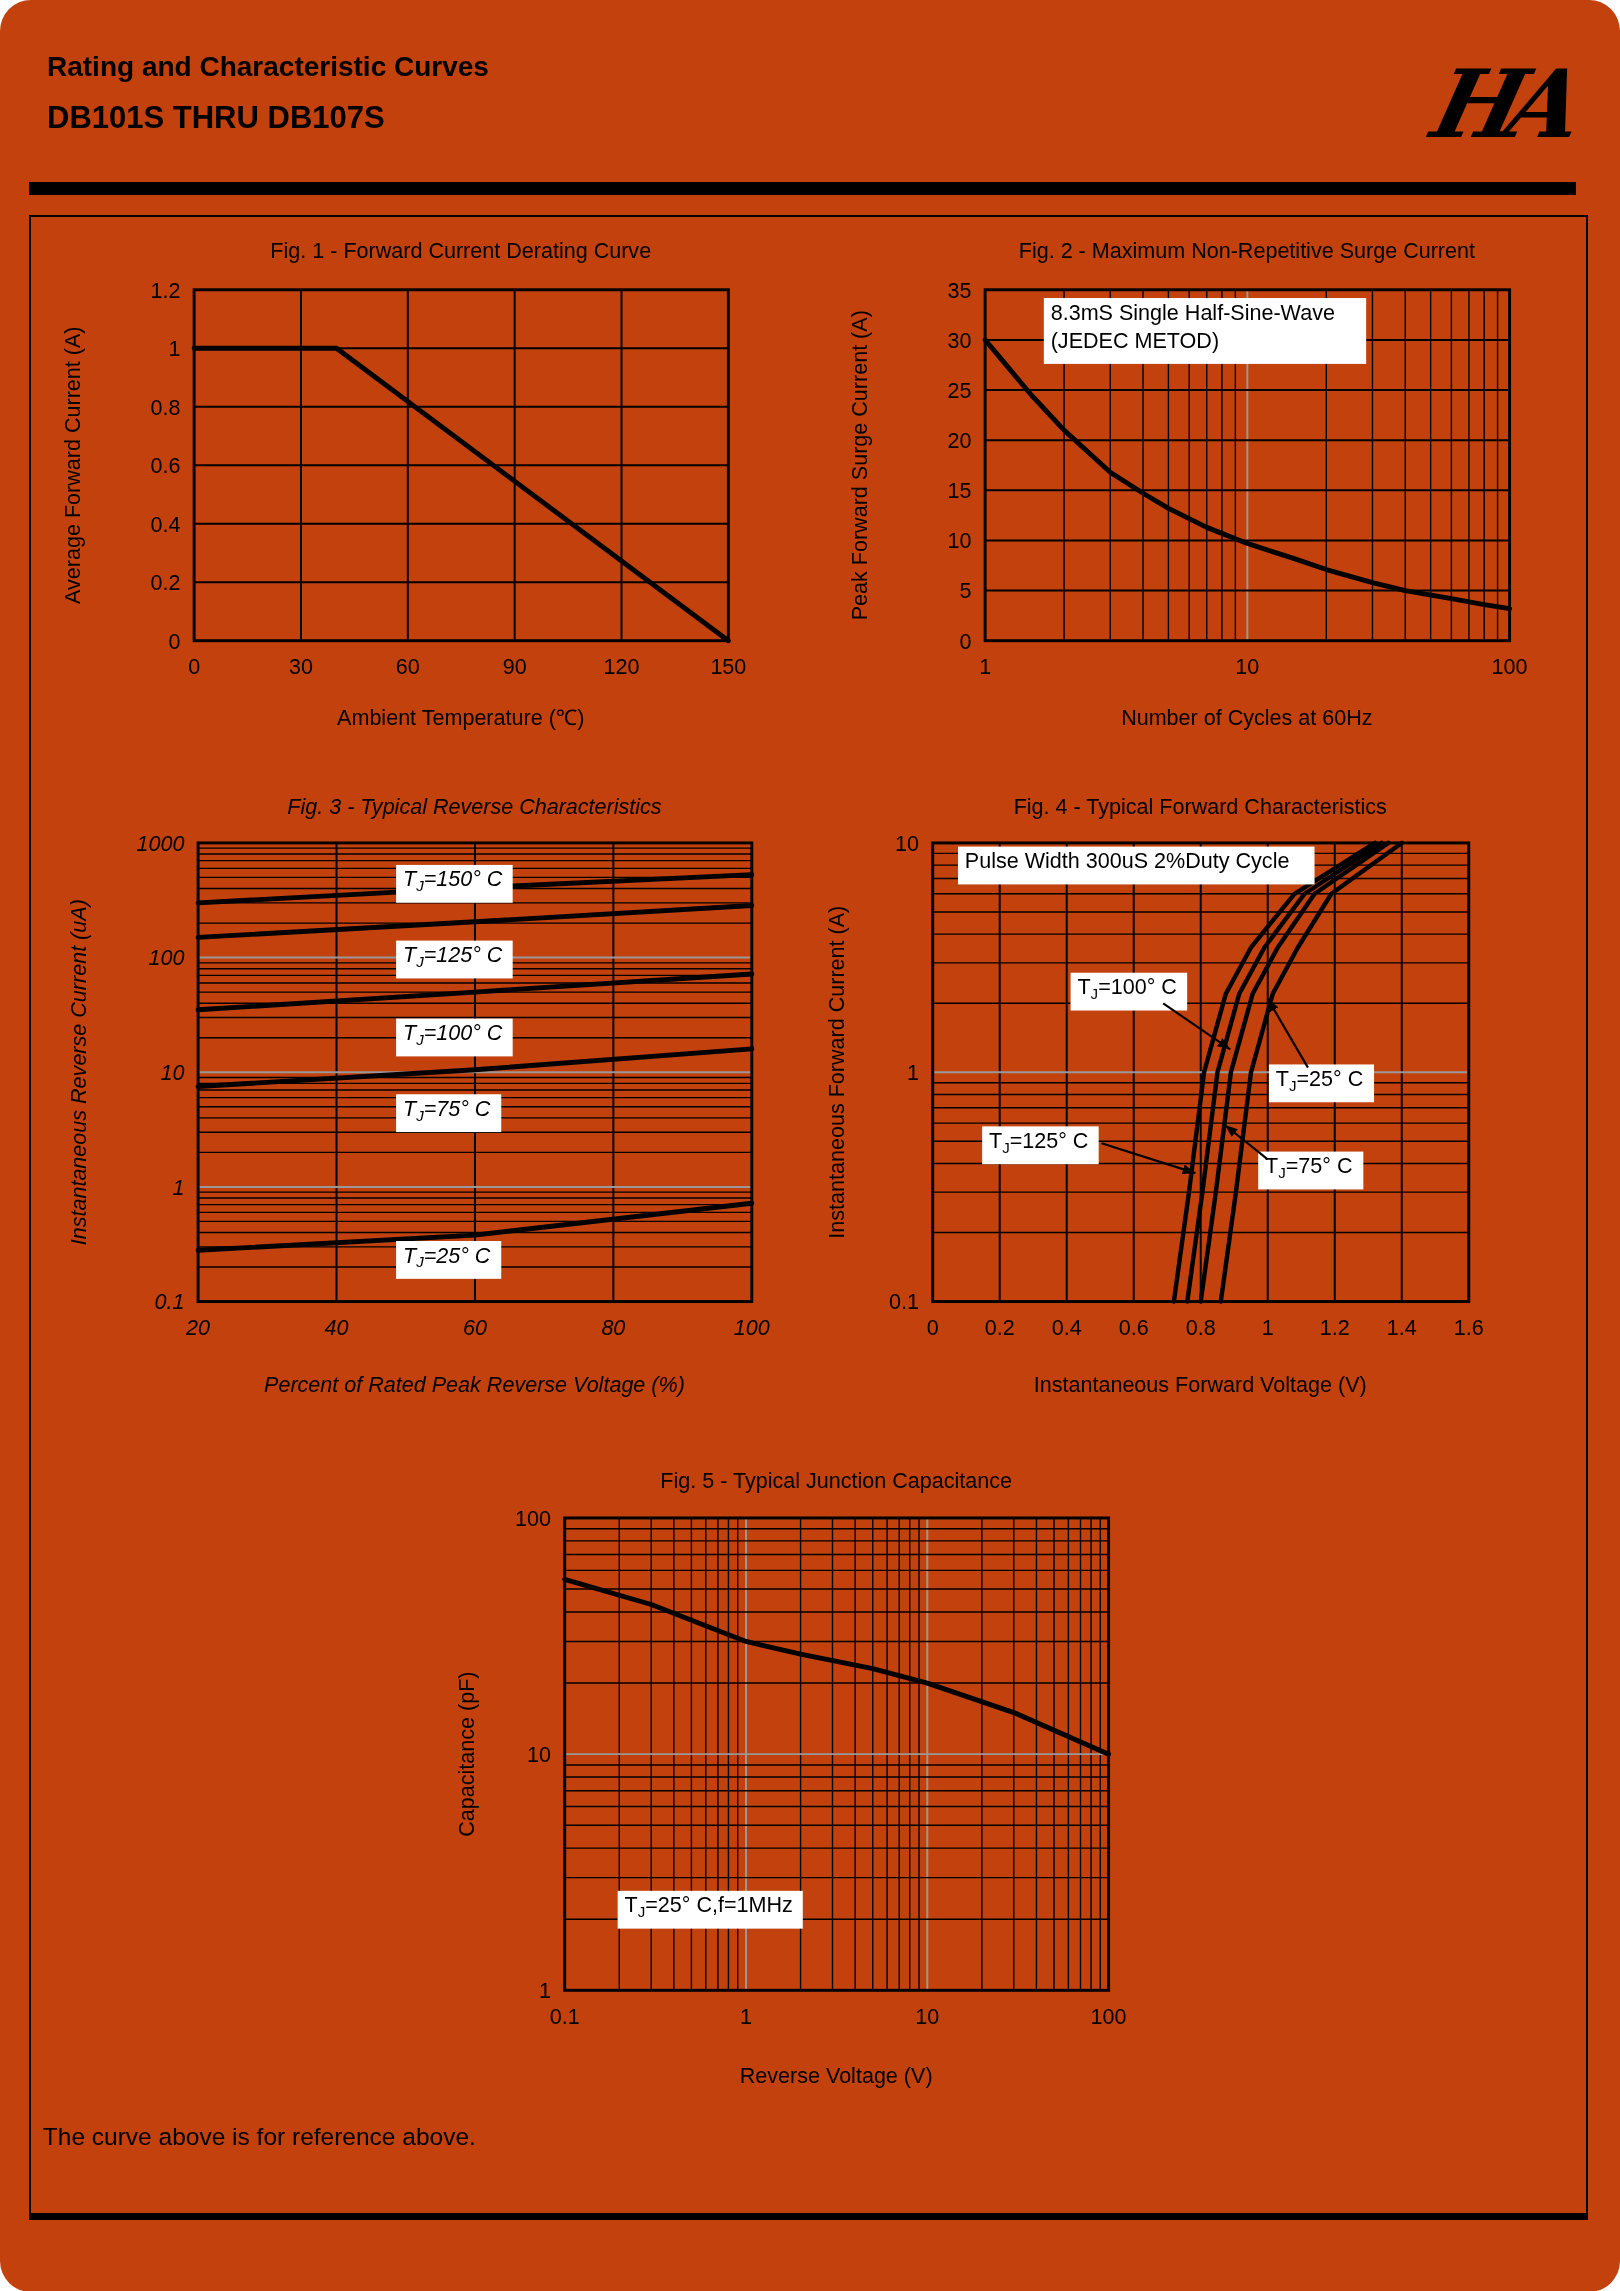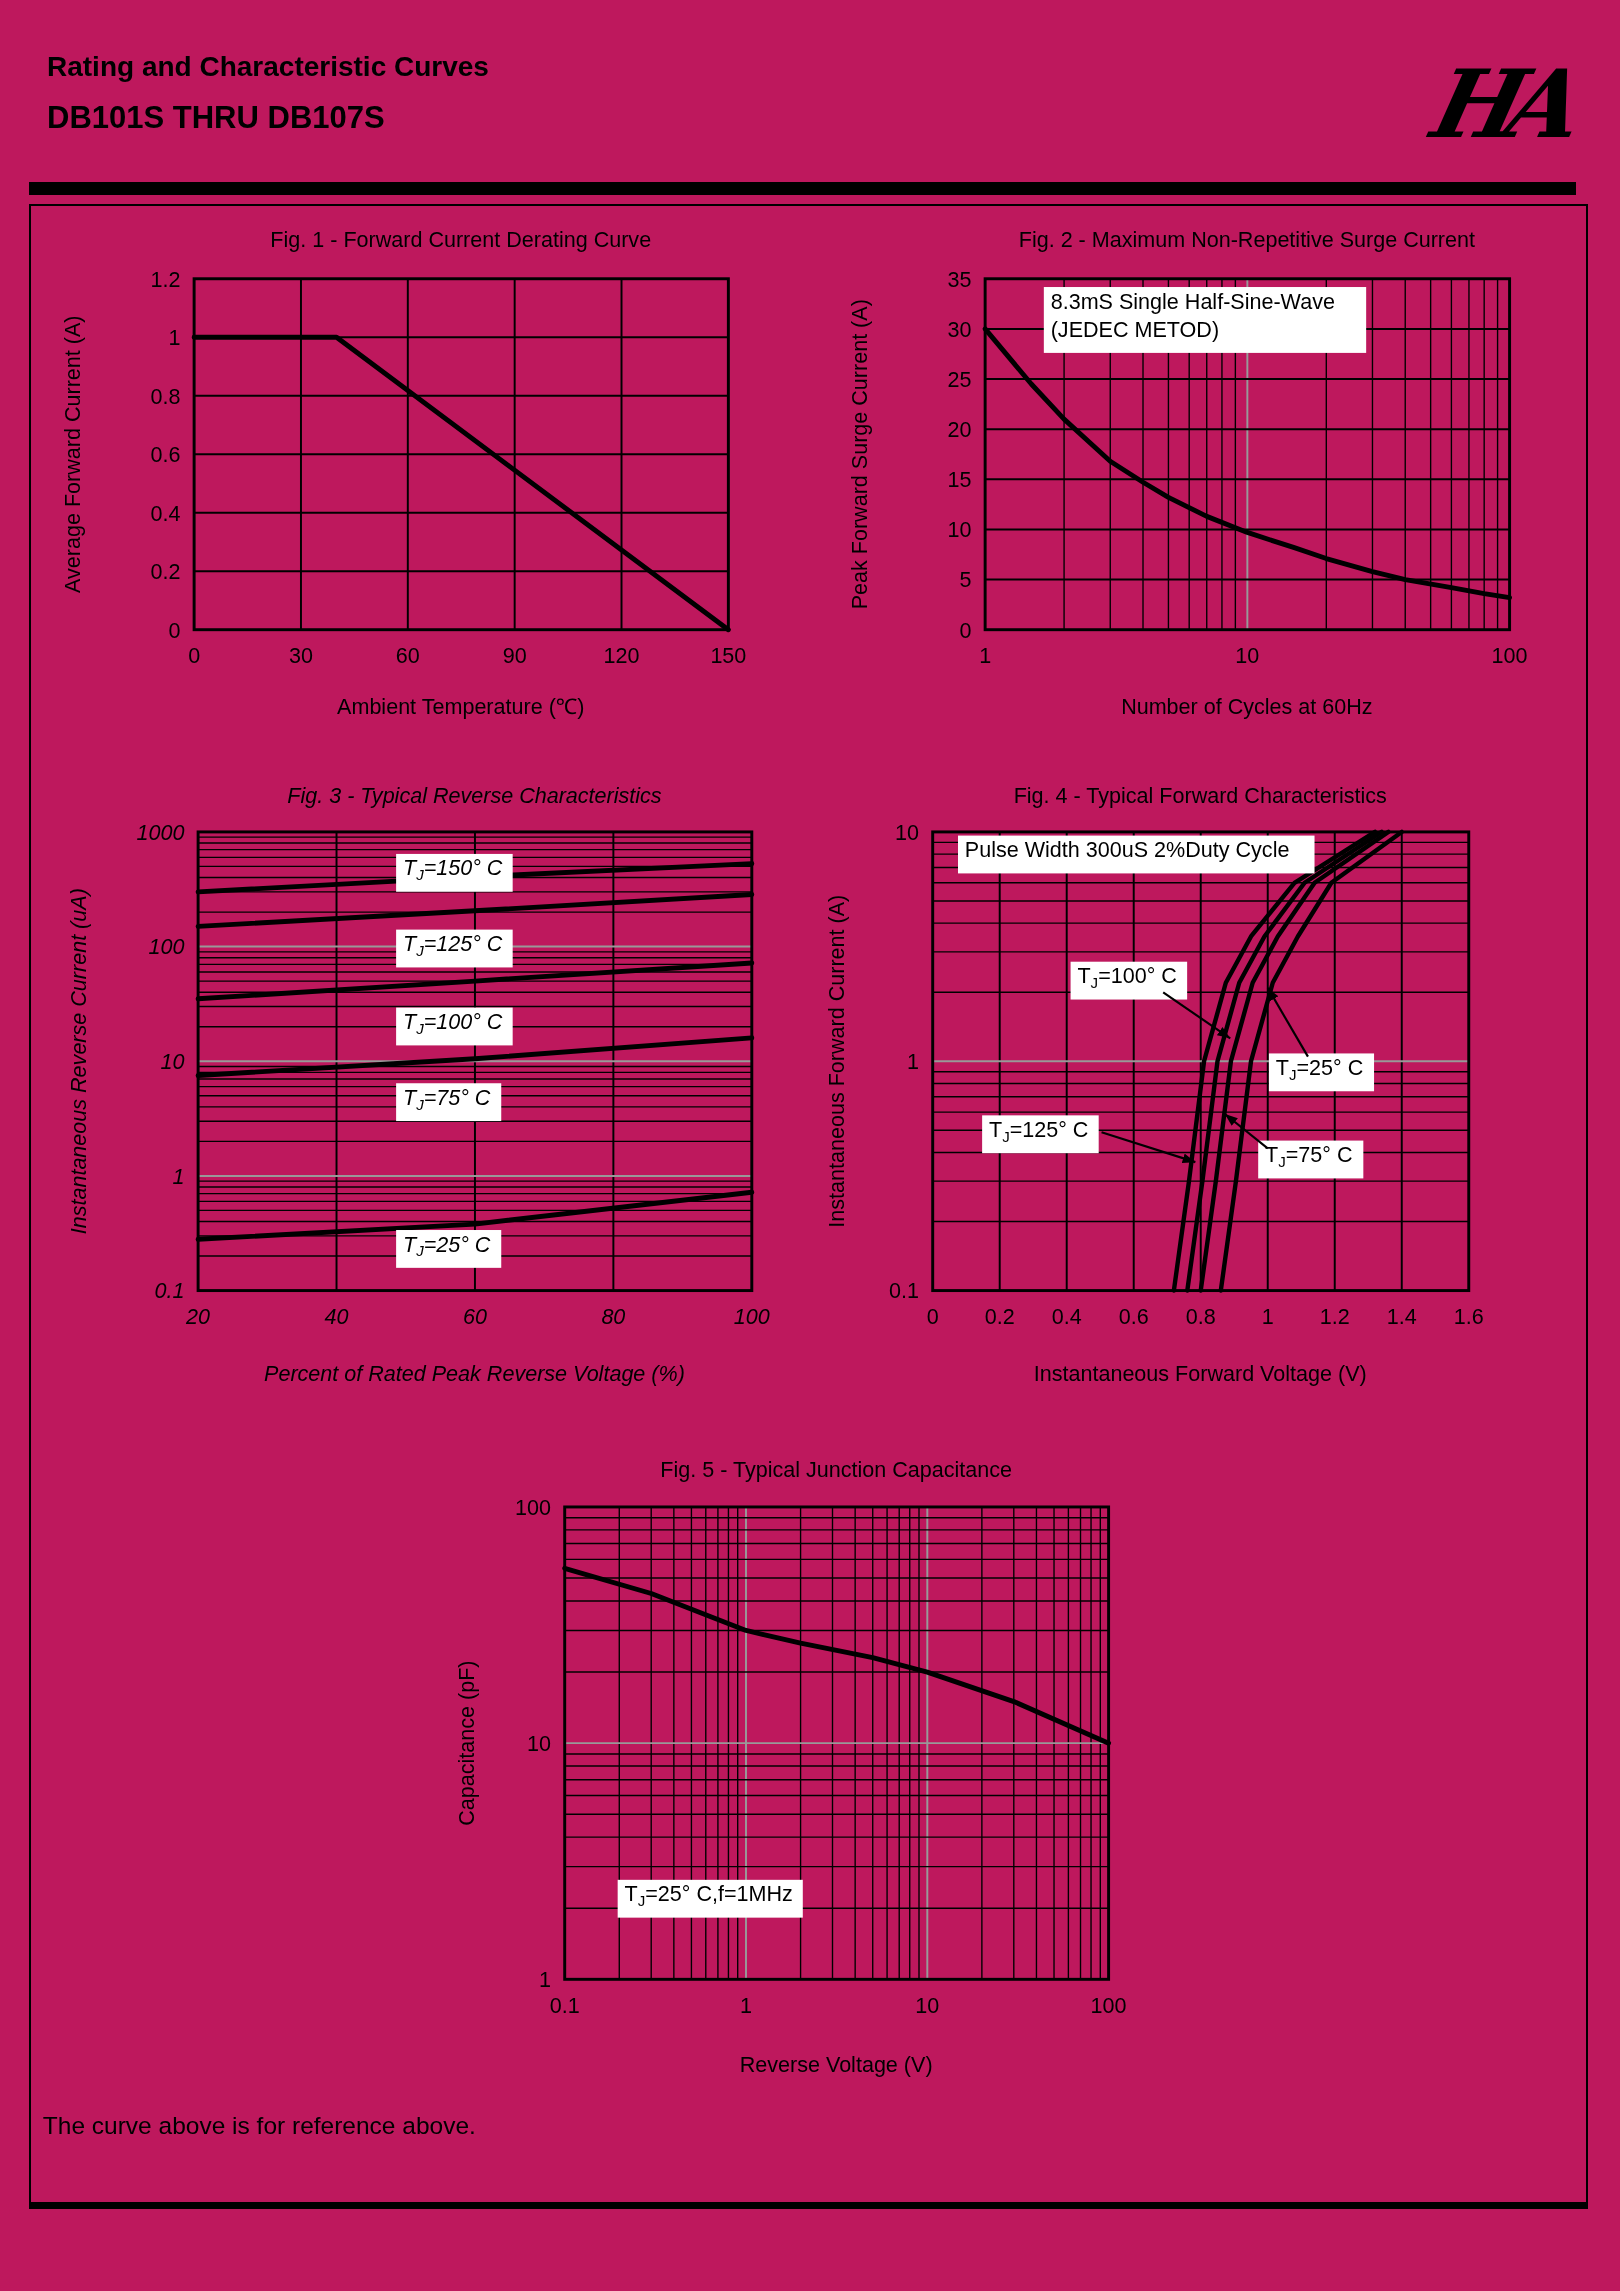--- a/index.html
+++ b/index.html
@@ -1,24 +1,24 @@
 <!DOCTYPE html>
 <html><head>
 <meta charset="utf-8">
 <style>
   html,body{margin:0;padding:0;background:#fff;}
-  #page{position:relative;width:1620px;height:2292px;background:#be185d;
-        font-family:"Liberation Sans", sans-serif;color:#000;overflow:hidden;}
+  #page{position:relative;width:1620px;height:2292px;background:#c2410c;
+        font-family:"Liberation Sans", sans-serif;color:#000;overflow:hidden;border-radius:31px;}
   .hdr-title{position:absolute;left:47px;top:51px;font-size:28px;font-weight:bold;}
   .hdr-part{position:absolute;left:47px;top:100px;font-size:31px;font-weight:bold;text-align:right;}
   .hdr-logo{position:absolute;left:1274px;top:57px;width:294px;text-align:right;
             font-family:"DejaVu Serif", serif;font-style:italic;font-weight:bold;
             font-size:94px;letter-spacing:-0.16em;transform:skewX(-14deg);line-height:1;}
   .hdr-rule{position:absolute;left:29px;top:182px;width:1547px;height:12.7px;background:#000;}
-  #frame{position:absolute;left:29px;top:204px;width:1555px;height:1996px;
+  #frame{position:absolute;left:29px;top:215px;width:1555px;height:1996px;
          border:2.9px solid #000;border-bottom-width:7.8px;}
   .fig{position:absolute;}
   svg{display:block;}
   svg text{font-family:"Liberation Sans", sans-serif;fill:#000;}
   .ctitle{font-size:22px;}
   .alabel{font-size:22px;}
   .tick{font-size:22px;}
   .ann{font-size:22px;}
   .note{position:absolute;left:11.8px;top:1906px;font-size:24.5px;}
 </style>

